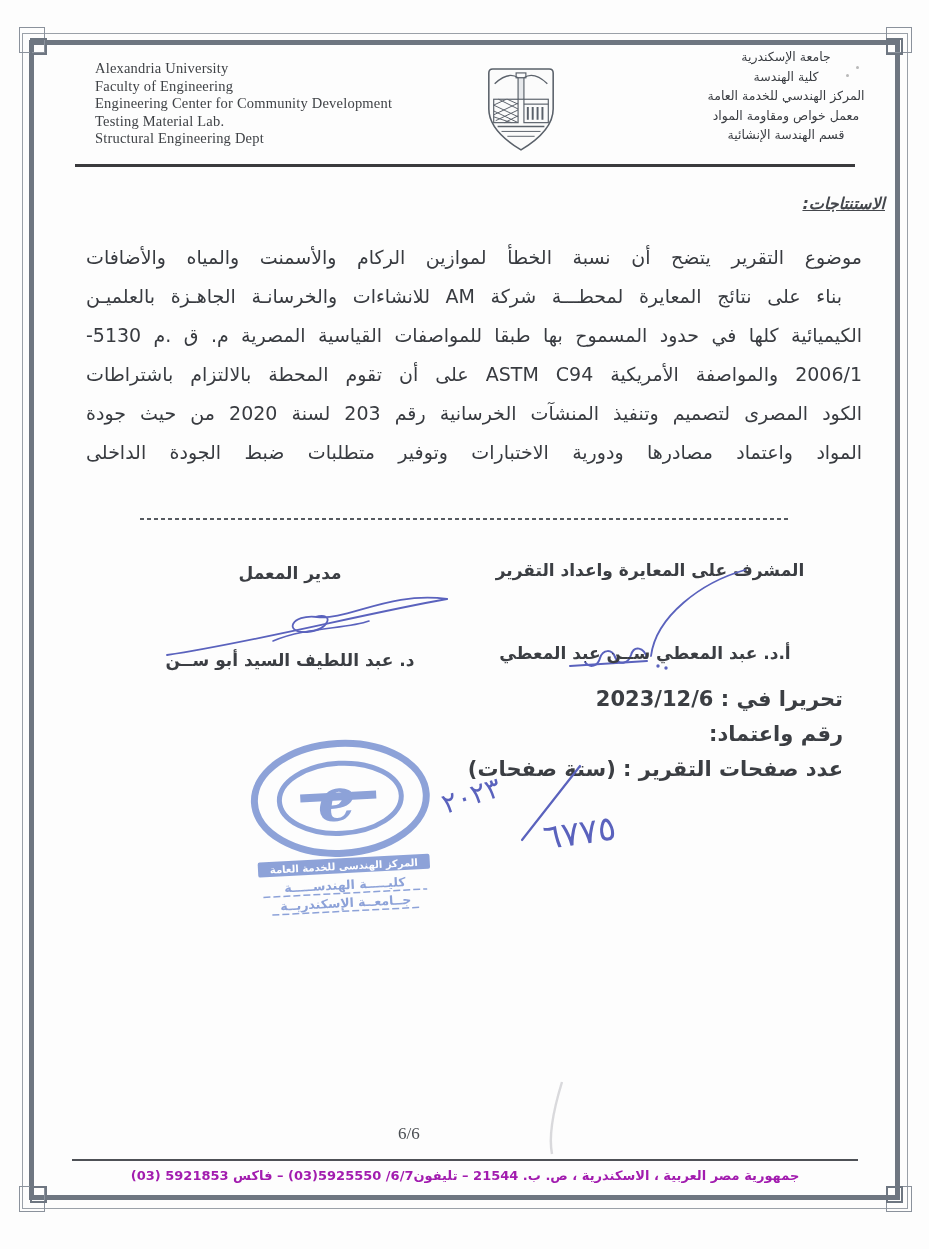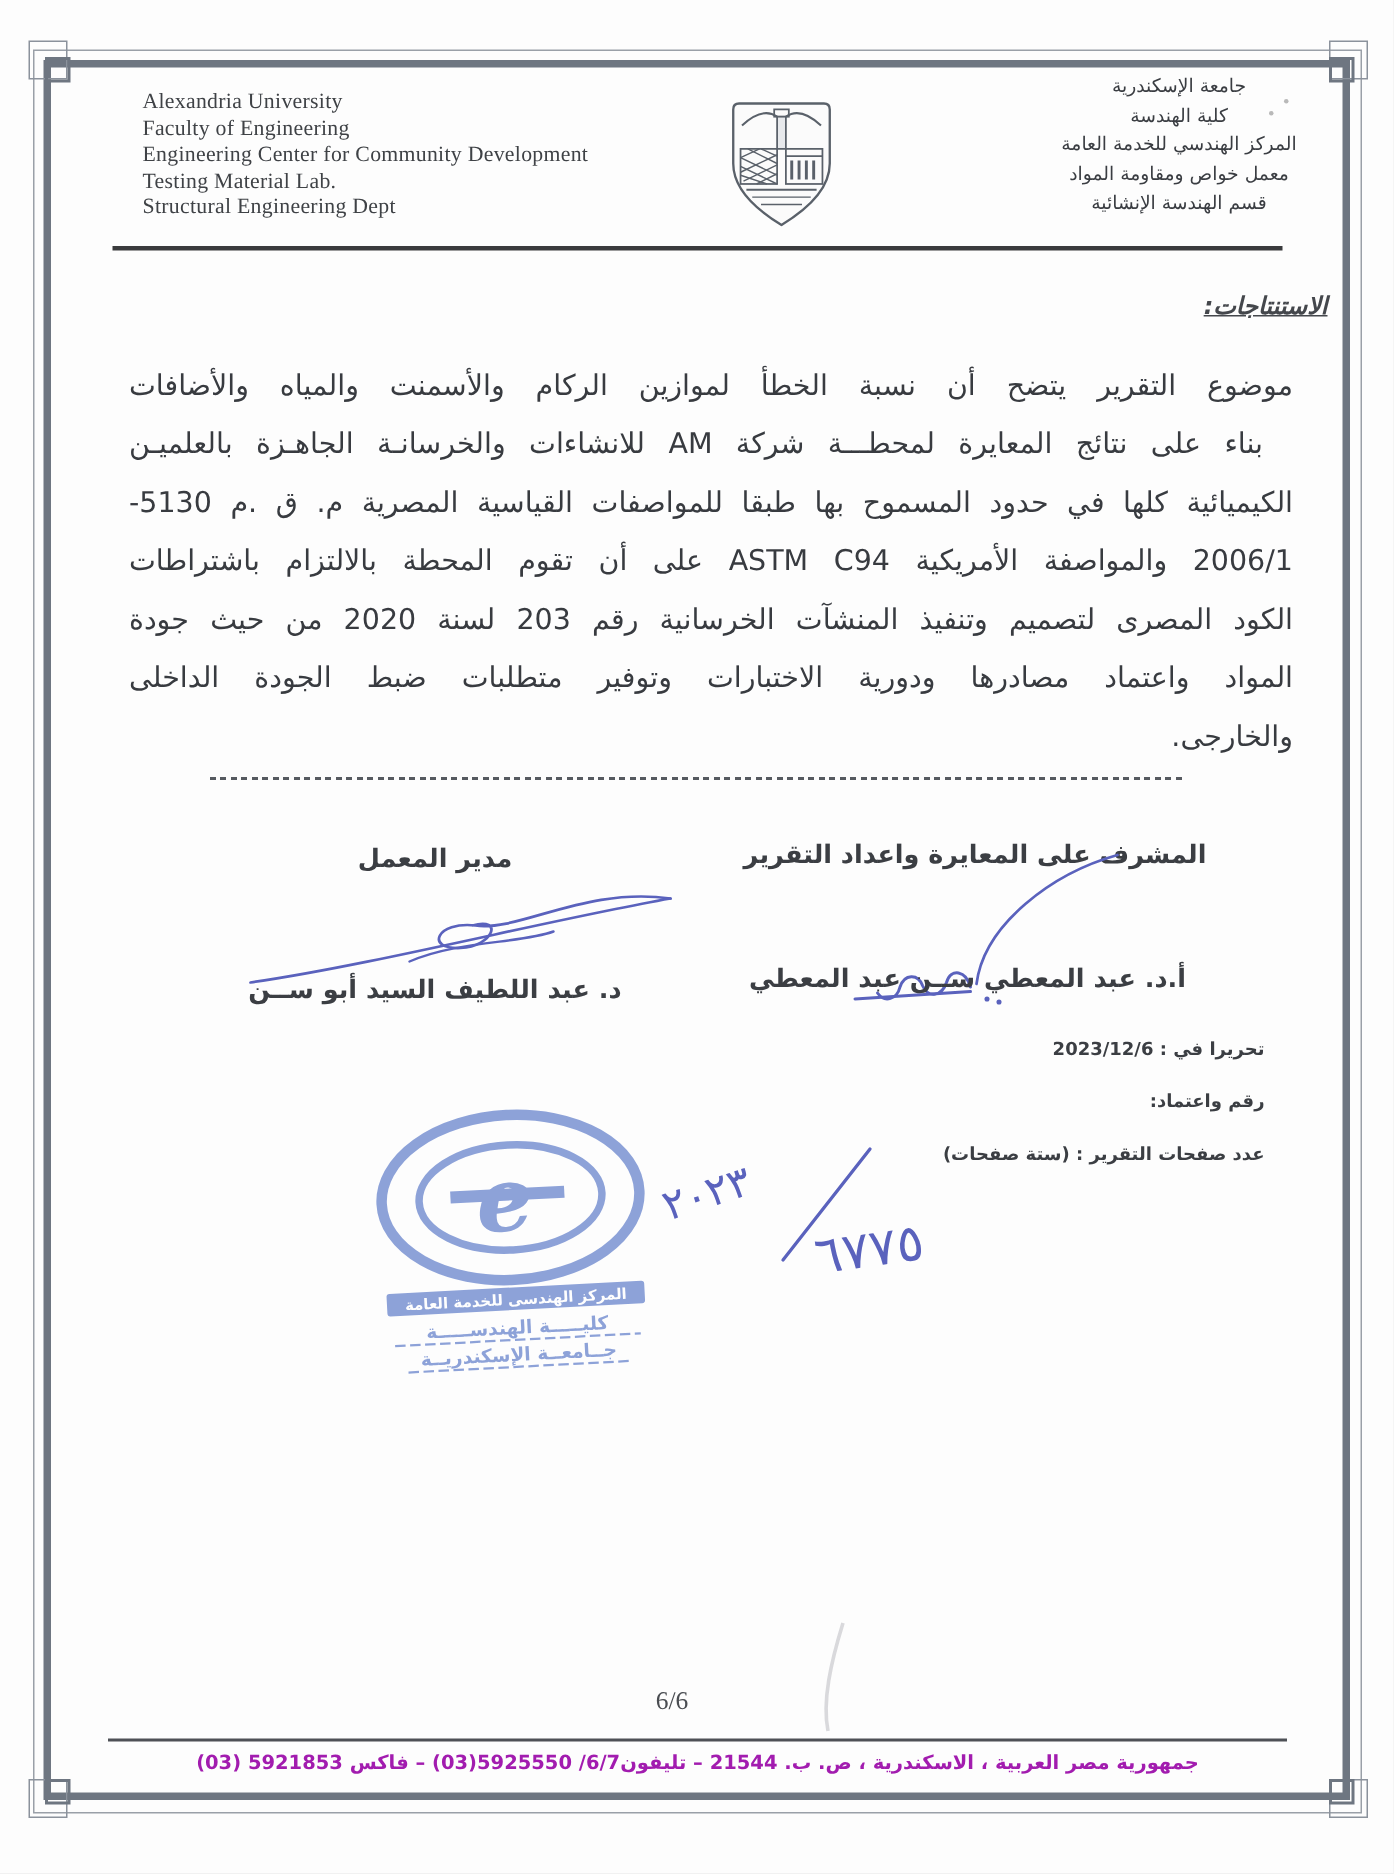--- a/index.html
+++ b/index.html
@@ -35,23 +35,23 @@
   .sig-title,.sig-name{position:absolute;direction:rtl;text-align:center;font-weight:bold;color:#3b3e43;}
   .sig-title{font-size:17px;}
   .sig-name{font-size:17px;}
   .sup-title{left:470px;top:560px;width:360px;}
   .sup-name{left:460px;top:643px;width:370px;}
   .dir-title{left:150px;top:563px;width:280px;}
   .dir-name{left:140px;top:650px;width:300px;}
   .ink{position:absolute;}
   
   .details{position:absolute;right:134px;top:682px;width:400px;direction:rtl;text-align:right;
-    font-size:12px;font-weight:bold;line-height:35px;color:#3b3e43;}
+    font-size:21px;font-weight:bold;line-height:35px;color:#3b3e43;}
   
-  .page-num{position:absolute;left:398px;top:1124px;width:100px;text-align:center;
+  .page-num{position:absolute;left:398px;top:1124px;width:100px;
     font-family:"Liberation Serif",serif;font-size:17px;color:#4a4d52;}
   .ftr-rule{position:absolute;left:72px;top:1159px;width:786px;height:2px;background:#4e5156;}
   .ftr-text{position:absolute;left:55px;top:1168px;width:820px;text-align:center;direction:rtl;
     font-size:13px;font-weight:bold;color:#a21caf;}
 </style>
 </head>
 <body>
 
 <div class="page">
 
@@ -106,21 +106,20 @@
 
   <div class="heading">الاستنتاجات:</div>
 
   <div class="para">
     <div class="ln">موضوع التقرير يتضح أن نسبة الخطأ لموازين الركام والأسمنت والمياه والأضافات</div>
     <div class="ln first">بناء على نتائج المعايرة لمحطـــة شركة AM للانشاءات والخرسانـة الجاهـزة بالعلميـن</div>
     <div class="ln">الكيميائية كلها في حدود المسموح بها طبقا للمواصفات القياسية المصرية م. ق .م 5130-</div>
     <div class="ln">2006/1 والمواصفة الأمريكية ASTM C94 على أن تقوم المحطة بالالتزام باشتراطات</div>
     <div class="ln">الكود المصرى لتصميم وتنفيذ المنشآت الخرسانية رقم 203 لسنة 2020 من حيث جودة</div>
     <div class="ln">المواد واعتماد مصادرها ودورية الاختبارات وتوفير متطلبات ضبط الجودة الداخلى</div>
-    <div class="ln last">والخارجى.</div>
   </div>
 
   <div class="dashed-sep"></div>
 
   <div class="sig-title sup-title">المشرف على المعايرة واعداد التقرير</div>
   <div class="ink" style="left:520px;top:566px;">
     <svg width="240" height="105" viewBox="0 0 240 105">
       <path d="M225,4 C182,16 136,50 131,90" fill="none" stroke="#5a62bd" stroke-width="1.8" stroke-linecap="round"></path>
       <path d="M127,92 c-3,-11 -13,-13 -16,-3 c-3,9 -12,11 -16,2 c-3,-8 -12,-8 -15,1 c-2,8 -10,11 -15,4" fill="none" stroke="#5a62bd" stroke-width="2" stroke-linecap="round"></path>
       <path d="M50,100 L127,95" fill="none" stroke="#5a62bd" stroke-width="2" stroke-linecap="round"></path>

